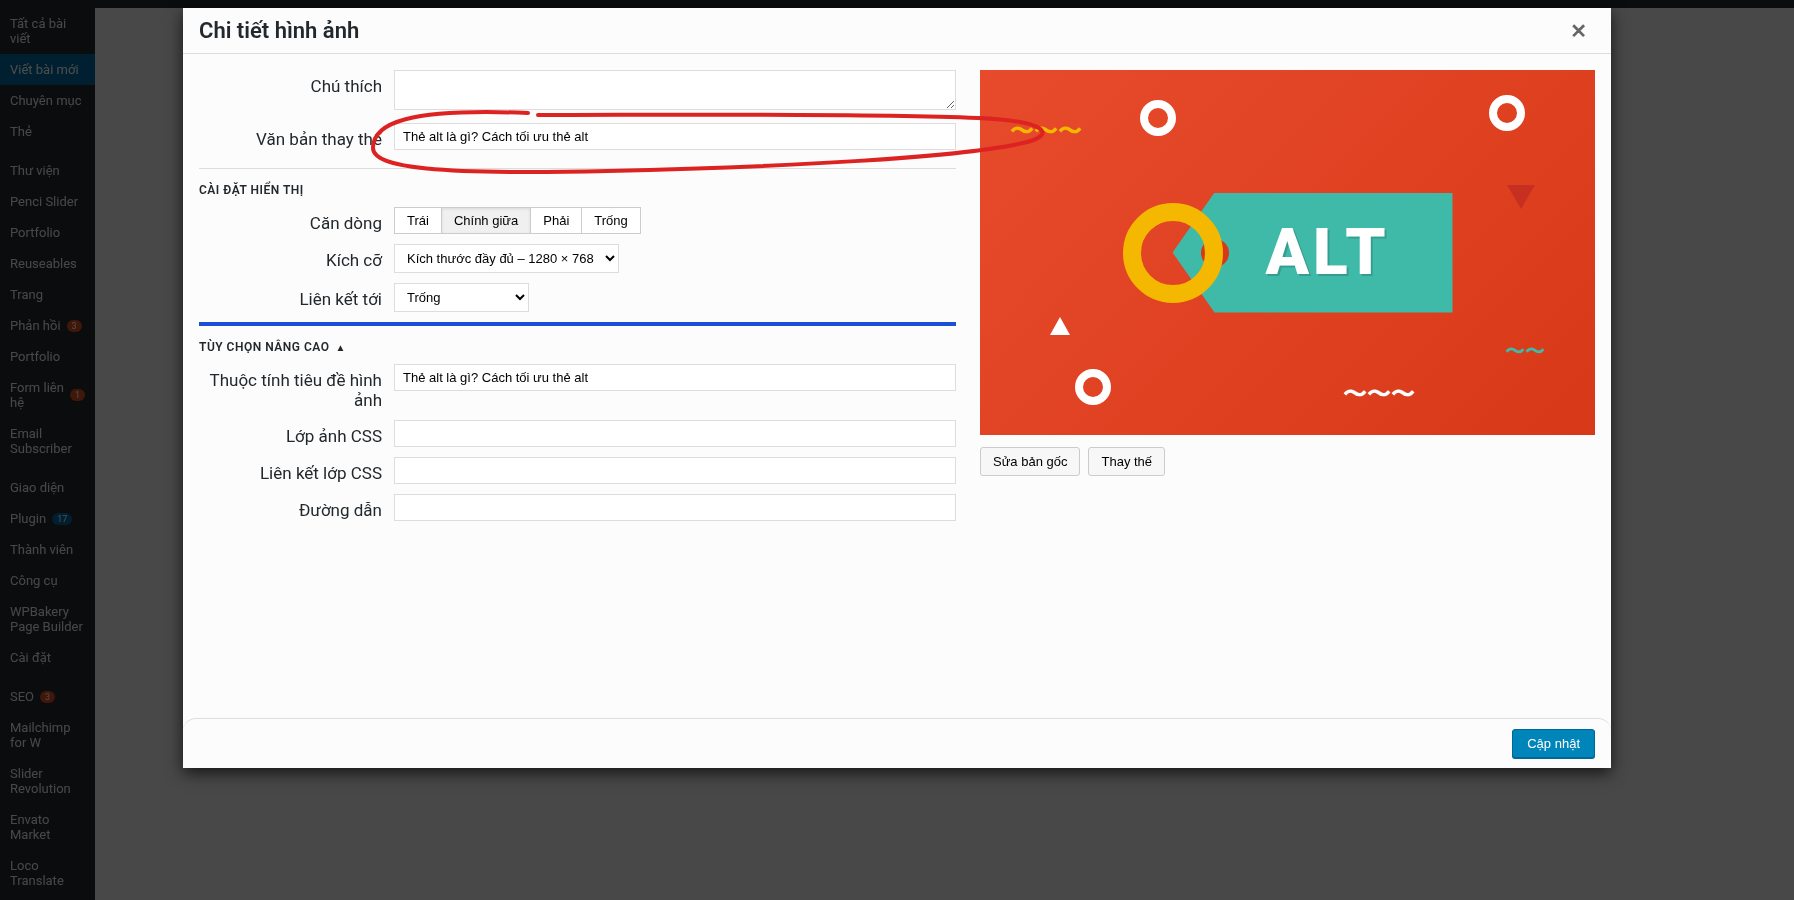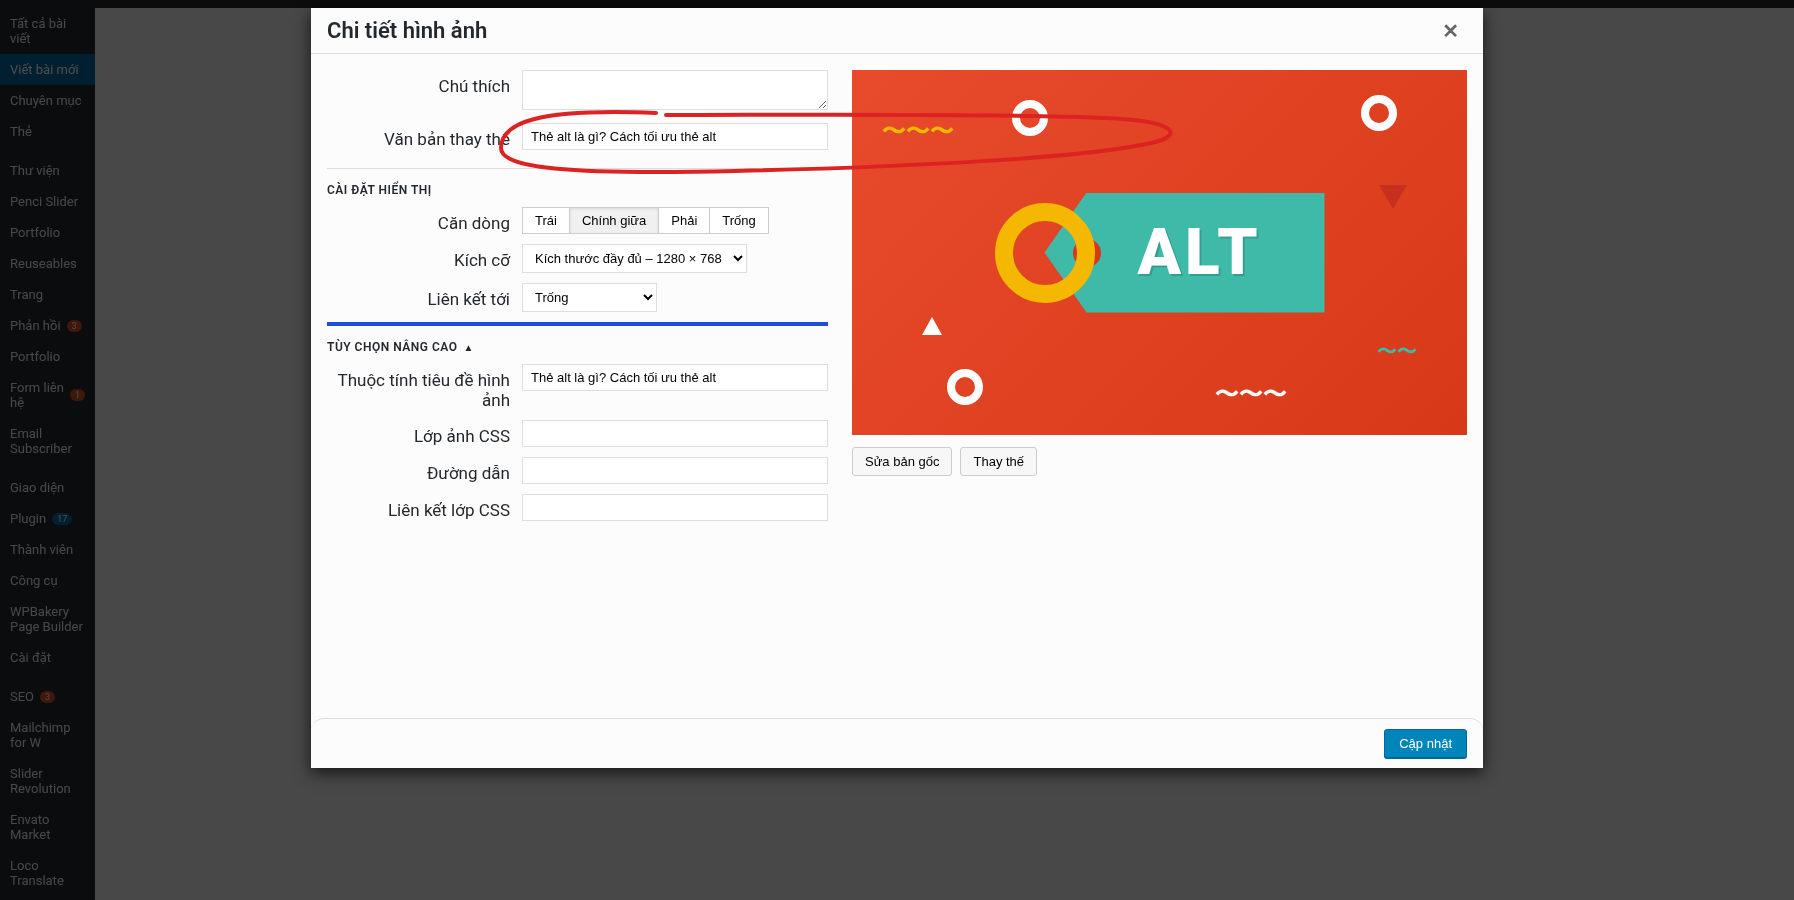--- a/index.html
+++ b/index.html
@@ -6,21 +6,21 @@
 body { font-family: -apple-system, BlinkMacSystemFont, "Segoe UI", Roboto, sans-serif; font-size: 13px; background: #f1f1f1; color: #444; overflow: hidden; }
 .wp-admin { display: flex; height: 900px; width: 1794px; position: relative; }
 .admin-bar { position: absolute; top: 0; left: 0; right: 0; height: 8px; background: #23282d; z-index: 1; }
 .sidebar { width: 95px; background: #23282d; color: #eee; padding-top: 8px; font-size: 13px; z-index: 1; }
 .sidebar-item { padding: 8px 10px; color: #eee; display: flex; align-items: center; gap: 6px; cursor: pointer; }
 .sidebar-item.active { background: #0369a1; color: #fff; }
 .sidebar-item .badge { background: #d54e21; color: #fff; border-radius: 10px; font-size: 9px; padding: 1px 5px; }
 .sidebar-item .badge.orange { background: #0369a1; }
 .main { flex: 1; background: #f1f1f1; }
 .modal-overlay { position: absolute; inset: 0; background: rgba(0,0,0,0.7); z-index: 100; display: flex; align-items: flex-start; justify-content: center; padding-top: 8px; }
-.modal { background: #fcfcfc; width: 1172px; height: 760px; position: relative; box-shadow: 0 5px 15px rgba(0,0,0,0.7); display: flex; flex-direction: column; }
+.modal { background: #fcfcfc; width: 1428px; height: 760px; position: relative; box-shadow: 0 5px 15px rgba(0,0,0,0.7); display: flex; flex-direction: column; }
 .modal-header { padding: 10px 16px; border-bottom: 1px solid #ddd; display: flex; align-items: center; justify-content: space-between; }
 .modal-title { font-size: 22px; font-weight: 600; color: #23282d; }
 .modal-close { font-size: 20px; color: #666; cursor: pointer; padding: 0 8px; font-weight: bold; }
 .modal-body { flex: 1; display: flex; padding: 16px; gap: 24px; overflow: auto; }
 .modal-left { flex: 1; max-width: 760px; }
 .modal-right { width: 615px; }
 .form-row { display: flex; align-items: flex-start; margin-bottom: 10px; }
 .form-label { width: 195px; text-align: right; padding-right: 12px; padding-top: 6px; color: #23282d; font-size: 17px; }
 .form-control { flex: 1; }
 .form-control input[type=text], .form-control textarea, .form-control select { width: 100%; padding: 5px 8px; border: 1px solid #ddd; font-size: 13px; background: #fff; }
@@ -204,26 +204,26 @@
             <div class="form-control"><input type="text" value="Thẻ alt là gì? Cách tối ưu thẻ alt" style=""></div>
           </div>
 
           <div class="form-row">
             <div class="form-label">Lớp ảnh CSS</div>
             <div class="form-control"><input type="text" value="" style=""></div>
           </div>
 
 
           <div class="form-row">
+            <div class="form-label">Liên kết lớp CSS</div>
+            <div class="form-control"><input type="text" value="" style=""></div>
+          </div>
+
+          <div class="form-row">
             <div class="form-label">Đường dẫn</div>
-            <div class="form-control"><input type="text" value="" style=""></div>
-          </div>
-
-          <div class="form-row">
-            <div class="form-label">Liên kết lớp CSS</div>
             <div class="form-control"><input type="text" value="" style=""></div>
           </div>
 
         </div>
 
         <div class="modal-right">
           <div class="preview-img">
             <div class="deco ring-white" style="top:30px; left:160px;"></div>
             <div class="deco ring-white" style="top:25px; right:70px;"></div>
             <div class="deco ring-white" style="bottom:30px; left:95px;"></div>

